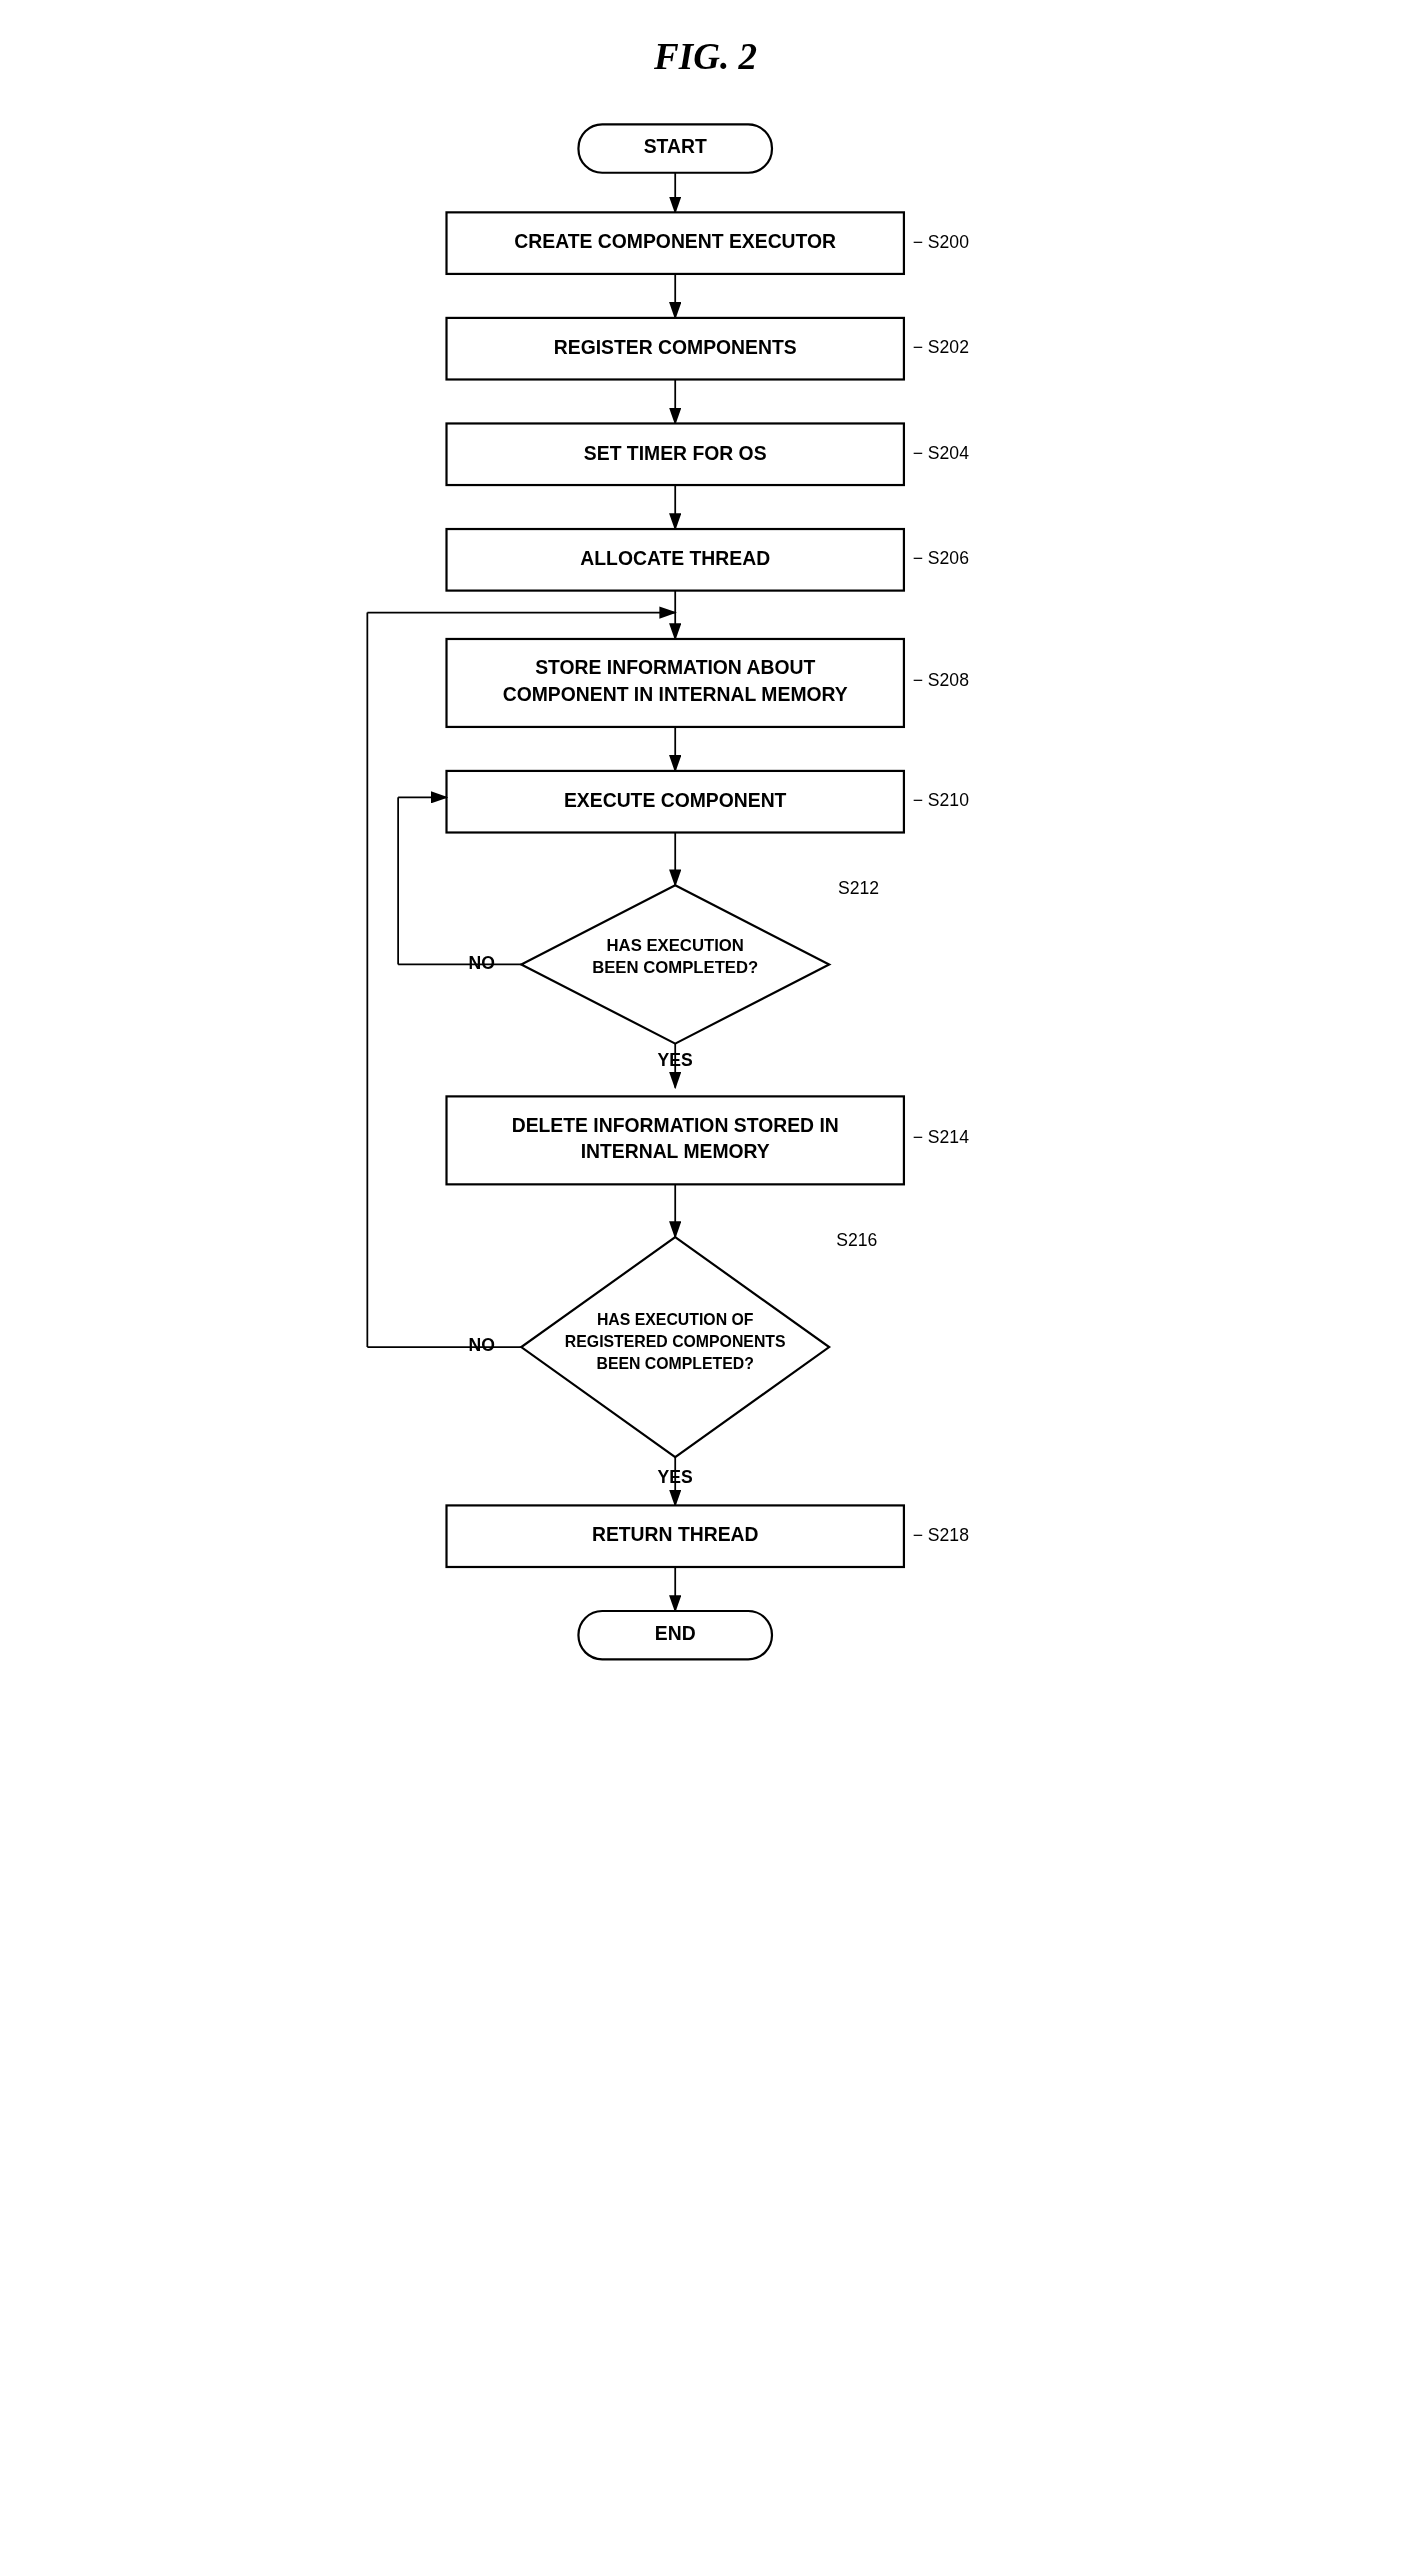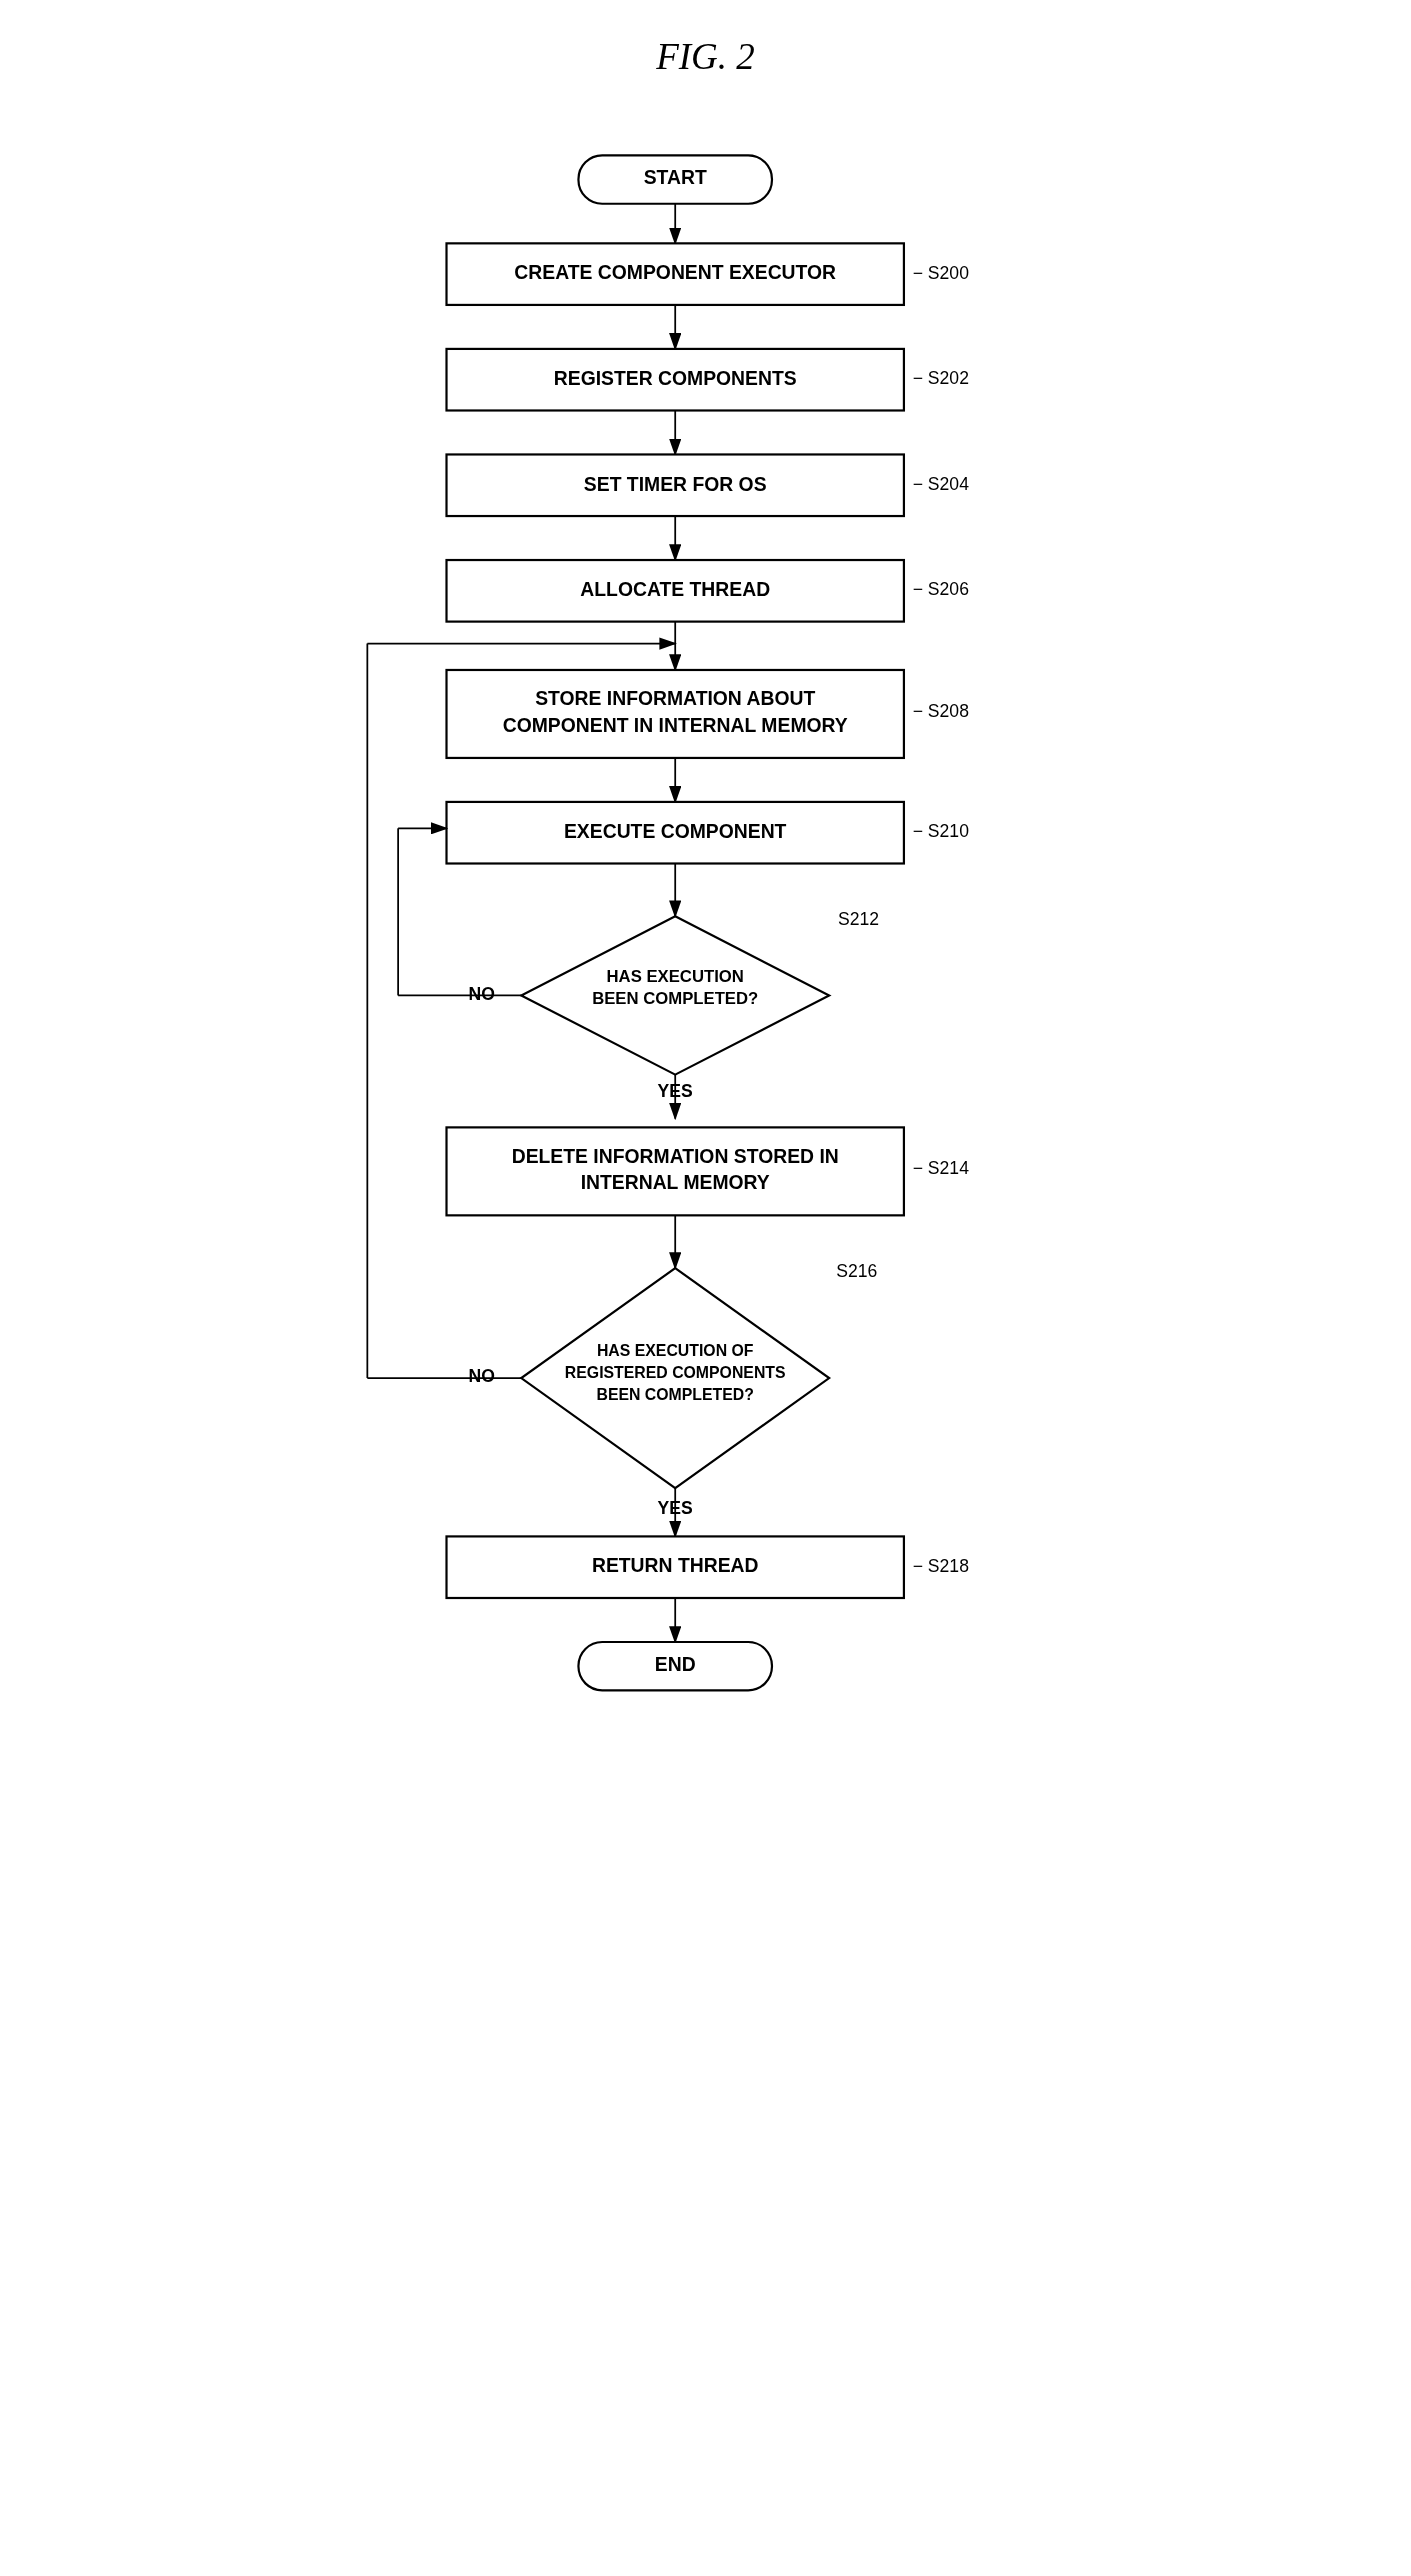--- a/index.html
+++ b/index.html
@@ -15,22 +15,22 @@
     .diagram-container {
       width: 792px;
       display: flex;
       flex-direction: column;
       align-items: center;
       position: relative;
     }
     .fig-title {
       font-size: 37px;
       font-style: italic;
-      font-weight: normal;
-      margin-bottom: 51px;
+      font-weight: bold;
+      margin-bottom: 20px;
       font-family: 'Times New Roman', Times, serif;
     }
   </style>
 </head>
 <body>
 
 <div class="diagram-container">
   <div class="fig-title">FIG. 2</div>
 
   <svg width="792" height="2419" viewBox="0 0 900 2750" xmlns="http://www.w3.org/2000/svg">

